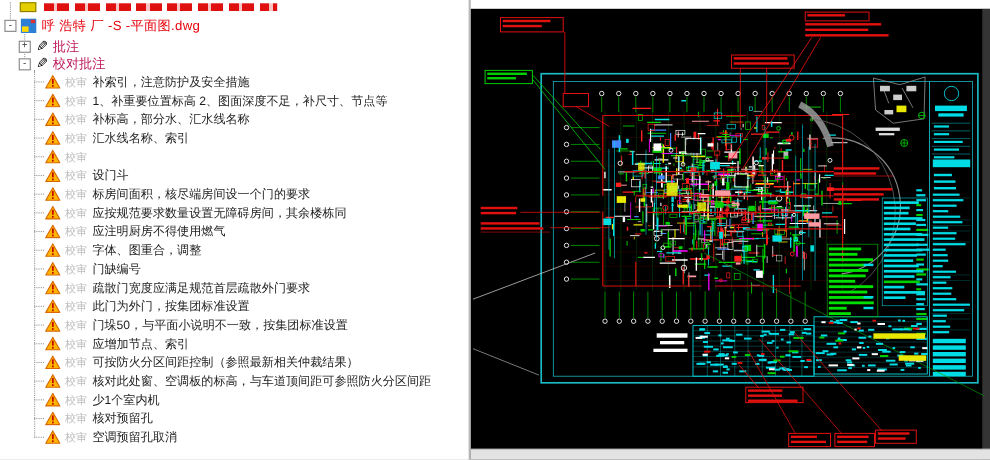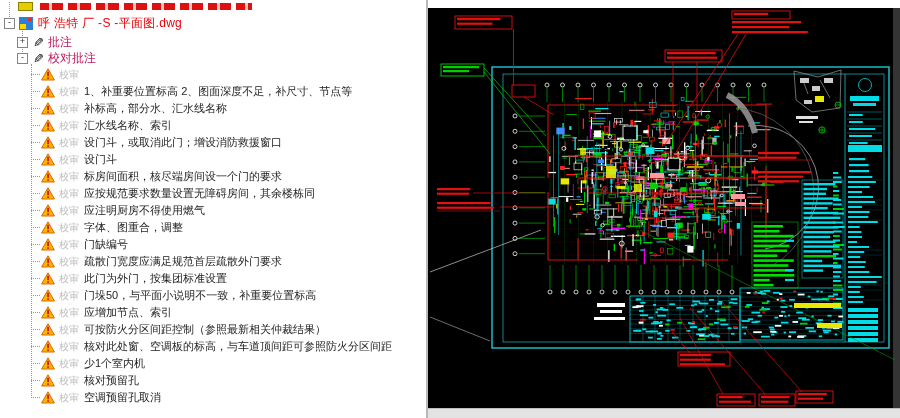--- a/index.html
+++ b/index.html
@@ -79,20 +79,21 @@
 
   <div id="items">
   <div class="irow">
     <span class="stub"></span>
     <svg class="warn" width="14" height="13" viewBox="0 0 14 13">
       <path d="M7 .8 13.4 12 H.6 Z" fill="#FFB400" stroke="#D86800" stroke-width="1"></path>
       <rect x="6.3" y="3.7" width="1.5" height="4.5" fill="#C00000"></rect>
       <rect x="6.3" y="9.3" width="1.5" height="1.6" fill="#C00000"></rect>
     </svg>
     <span class="pfx">校审</span>
+    <span class="itxt">补索引，注意防护及安全措施</span>
   </div>
 
   <div class="irow">
     <span class="stub"></span>
     <svg class="warn" width="14" height="13" viewBox="0 0 14 13">
       <path d="M7 .8 13.4 12 H.6 Z" fill="#FFB400" stroke="#D86800" stroke-width="1"></path>
       <rect x="6.3" y="3.7" width="1.5" height="4.5" fill="#C00000"></rect>
       <rect x="6.3" y="9.3" width="1.5" height="1.6" fill="#C00000"></rect>
     </svg>
     <span class="pfx">校审</span>
@@ -122,21 +123,20 @@
   </div>
 
   <div class="irow">
     <span class="stub"></span>
     <svg class="warn" width="14" height="13" viewBox="0 0 14 13">
       <path d="M7 .8 13.4 12 H.6 Z" fill="#FFB400" stroke="#D86800" stroke-width="1"></path>
       <rect x="6.3" y="3.7" width="1.5" height="4.5" fill="#C00000"></rect>
       <rect x="6.3" y="9.3" width="1.5" height="1.6" fill="#C00000"></rect>
     </svg>
     <span class="pfx">校审</span>
-    <span class="itxt">设门斗，或取消此门；增设消防救援窗口</span>
   </div>
 
   <div class="irow">
     <span class="stub"></span>
     <svg class="warn" width="14" height="13" viewBox="0 0 14 13">
       <path d="M7 .8 13.4 12 H.6 Z" fill="#FFB400" stroke="#D86800" stroke-width="1"></path>
       <rect x="6.3" y="3.7" width="1.5" height="4.5" fill="#C00000"></rect>
       <rect x="6.3" y="9.3" width="1.5" height="1.6" fill="#C00000"></rect>
     </svg>
     <span class="pfx">校审</span>
@@ -221,21 +221,21 @@
   </div>
 
   <div class="irow">
     <span class="stub"></span>
     <svg class="warn" width="14" height="13" viewBox="0 0 14 13">
       <path d="M7 .8 13.4 12 H.6 Z" fill="#FFB400" stroke="#D86800" stroke-width="1"></path>
       <rect x="6.3" y="3.7" width="1.5" height="4.5" fill="#C00000"></rect>
       <rect x="6.3" y="9.3" width="1.5" height="1.6" fill="#C00000"></rect>
     </svg>
     <span class="pfx">校审</span>
-    <span class="itxt">门垛50，与平面小说明不一致，补重要位置标高</span>
+    <span class="itxt">门垛50，与平面小说明不一致，按集团标准设置</span>
   </div>
 
   <div class="irow">
     <span class="stub"></span>
     <svg class="warn" width="14" height="13" viewBox="0 0 14 13">
       <path d="M7 .8 13.4 12 H.6 Z" fill="#FFB400" stroke="#D86800" stroke-width="1"></path>
       <rect x="6.3" y="3.7" width="1.5" height="4.5" fill="#C00000"></rect>
       <rect x="6.3" y="9.3" width="1.5" height="1.6" fill="#C00000"></rect>
     </svg>
     <span class="pfx">校审</span>

